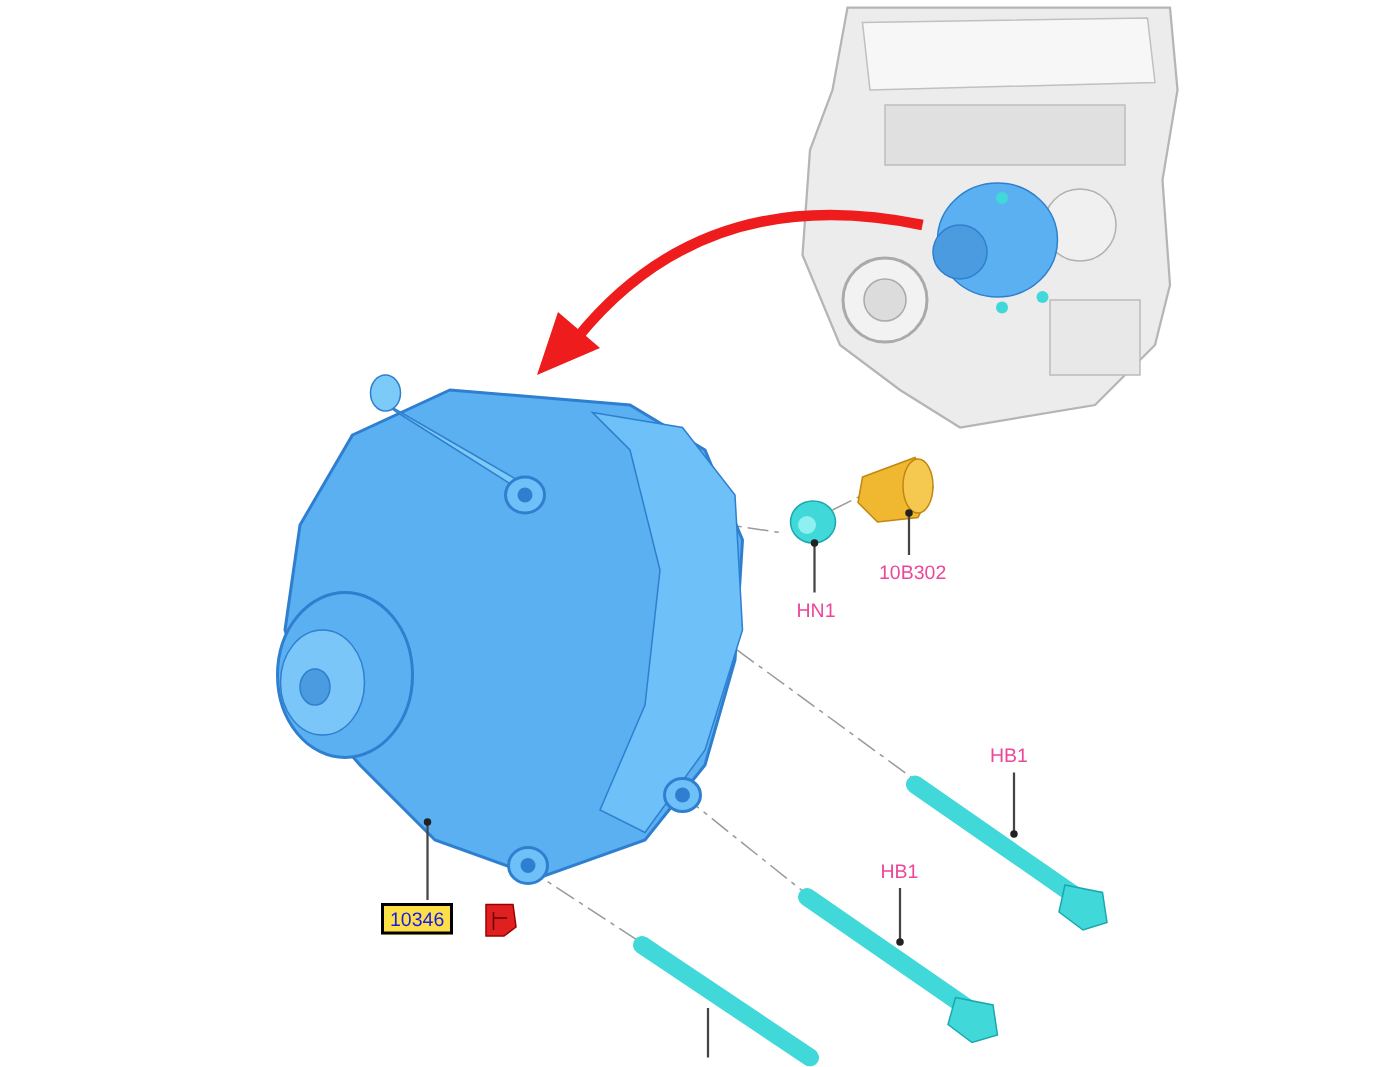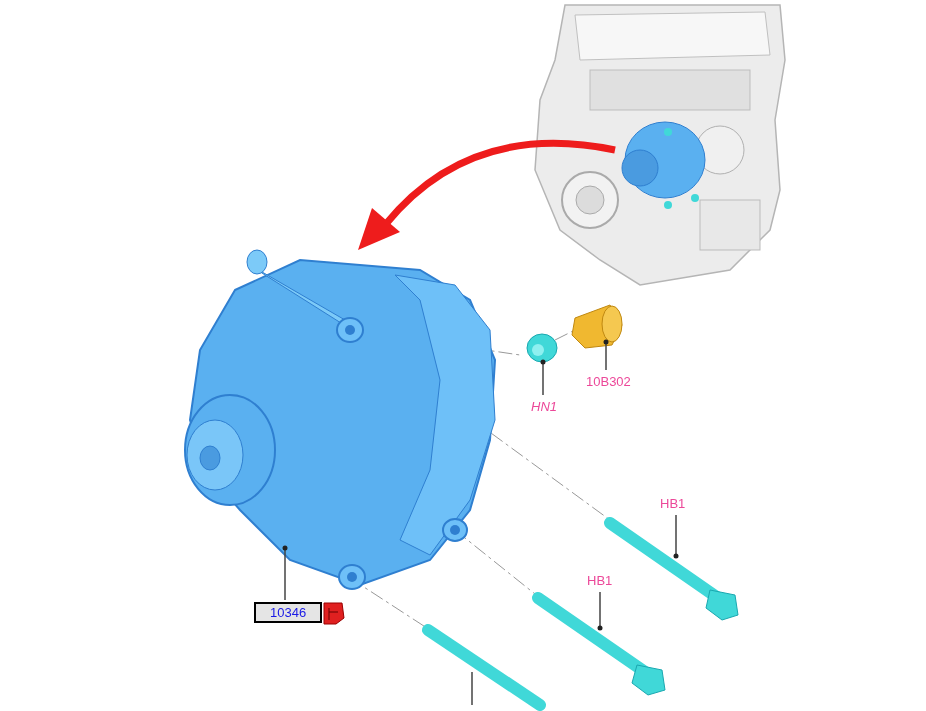--- a/index.html
+++ b/index.html
@@ -1,19 +1,19 @@
 <!DOCTYPE html>
 <html><head>
 <meta charset="utf-8">
 <style>
   html, body { margin:0; padding:0; background:#ffffff; }
   body { width:926px; height:711px; position:relative; overflow:hidden; font-family:"Liberation Sans", sans-serif; }
   #canvas { position:absolute; left:0; top:0; width:926px; height:711px; }
   .callout { position:absolute; color:#ec4899; font-size:13px; font-family:"Liberation Sans", sans-serif; }
-  .boxed { position:absolute; border:2px solid #000; background:#e5e5e5; color:#1a1ae6; font-size:13px; padding:1px 14px; font-family:"Liberation Sans", sans-serif; }
+  .boxed { position:absolute; border:2px solid #000; background:#fde047; color:#1a1ae6; font-size:13px; padding:1px 4px; font-family:"Liberation Sans", sans-serif; }
 </style>
 </head>
 <body>
 
 <div id="canvas">
 <svg width="926" height="711" viewBox="0 0 926 711" xmlns="http://www.w3.org/2000/svg">
 
   <g>
     <path d="M565 5 L780 5 L785 60 L775 120 L780 190 L770 230 L730 270 L640 285 L600 260 L560 230 L535 170 L540 100 L555 60 Z" fill="#ececec" stroke="#b5b5b5" stroke-width="1.5"></path>
     <path d="M575 15 L765 12 L770 55 L580 60 Z" fill="#f7f7f7" stroke="#c0c0c0"></path>
@@ -101,16 +101,16 @@
 
   <g>
     <path d="M324 603 L342 603 L344 618 L336 624 L324 624 Z" fill="#e02020" stroke="#900"></path>
     <line x1="329" y1="608" x2="329" y2="620" stroke="#600" stroke-width="1"></line>
     <line x1="329" y1="612" x2="338" y2="612" stroke="#600" stroke-width="1"></line>
   </g>
 </svg>
 
 <div class="boxed" style="left:254px;top:602px;">10346</div>
 <div class="callout" style="left:586px;top:374px;">10B302</div>
-<div class="callout" style="left:531px;top:399px;font-style:italic;">HN1</div>
+<div class="callout" style="left:531px;top:399px;">HN1</div>
 <div class="callout" style="left:660px;top:496px;">HB1</div>
 <div class="callout" style="left:587px;top:573px;">HB1</div>
 </div>
 
 </body></html>

